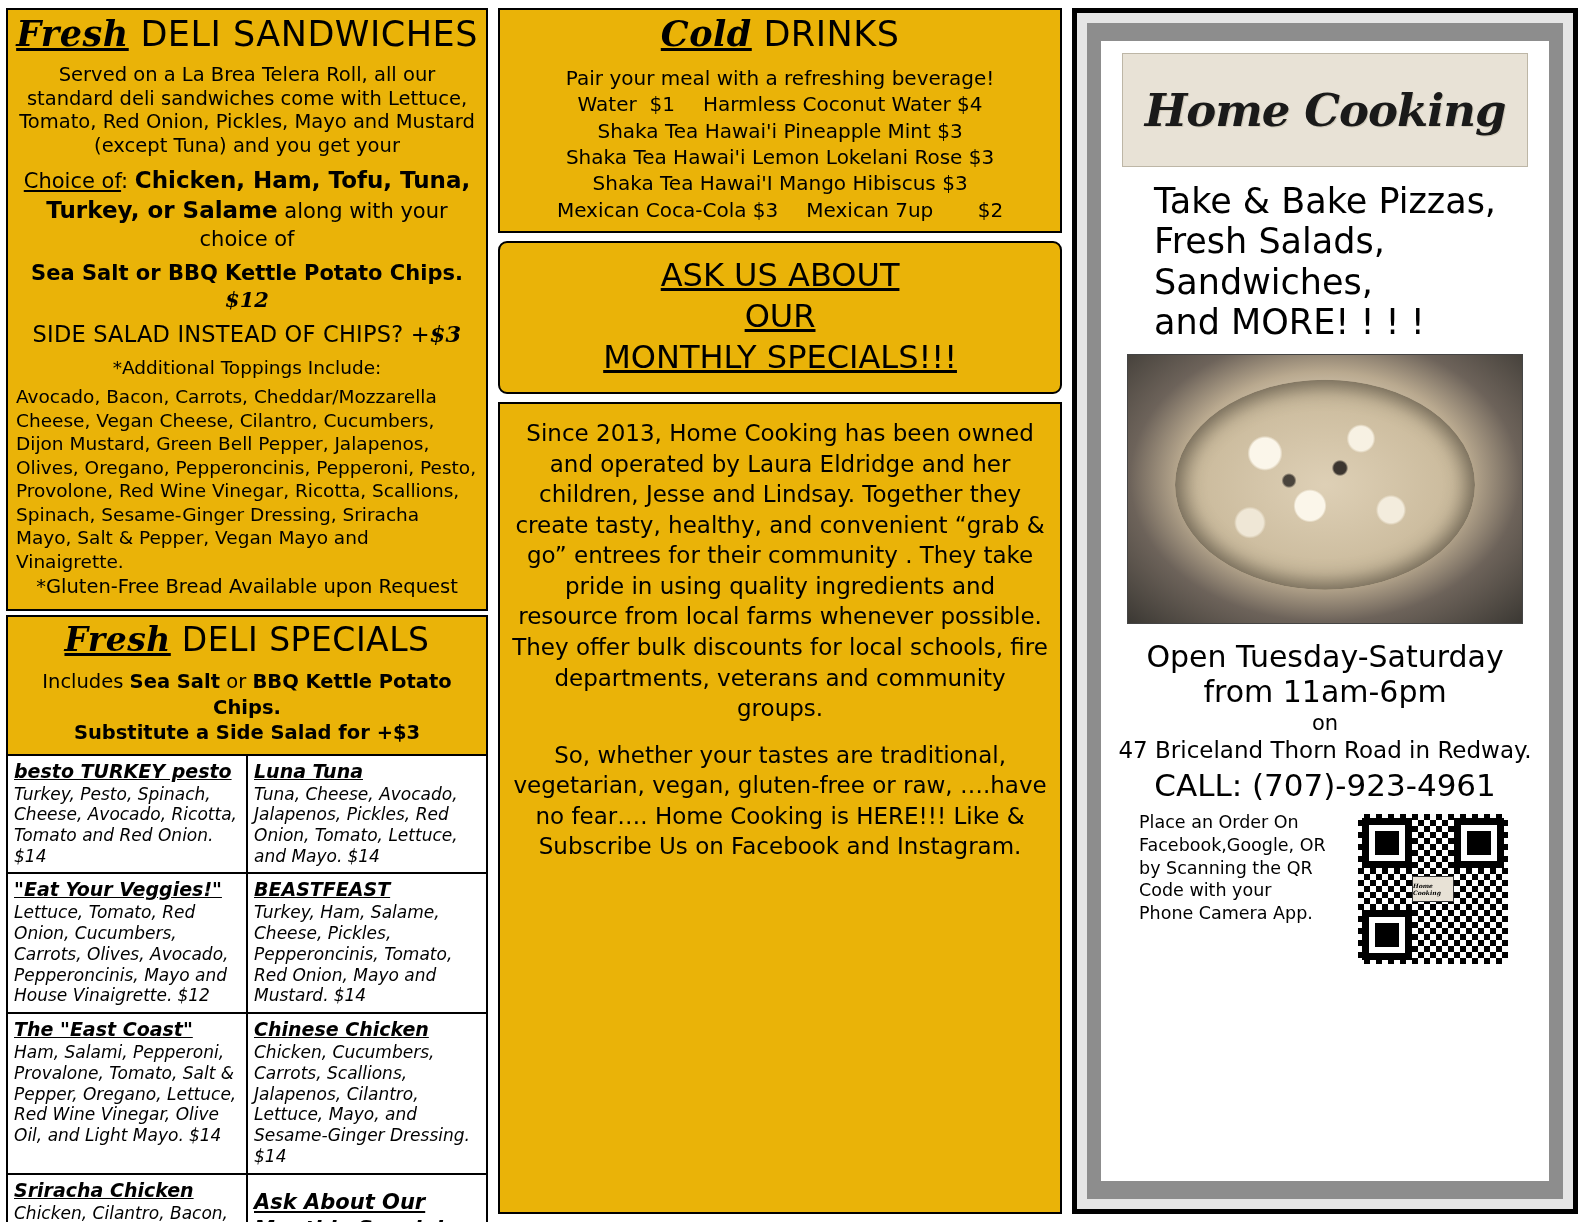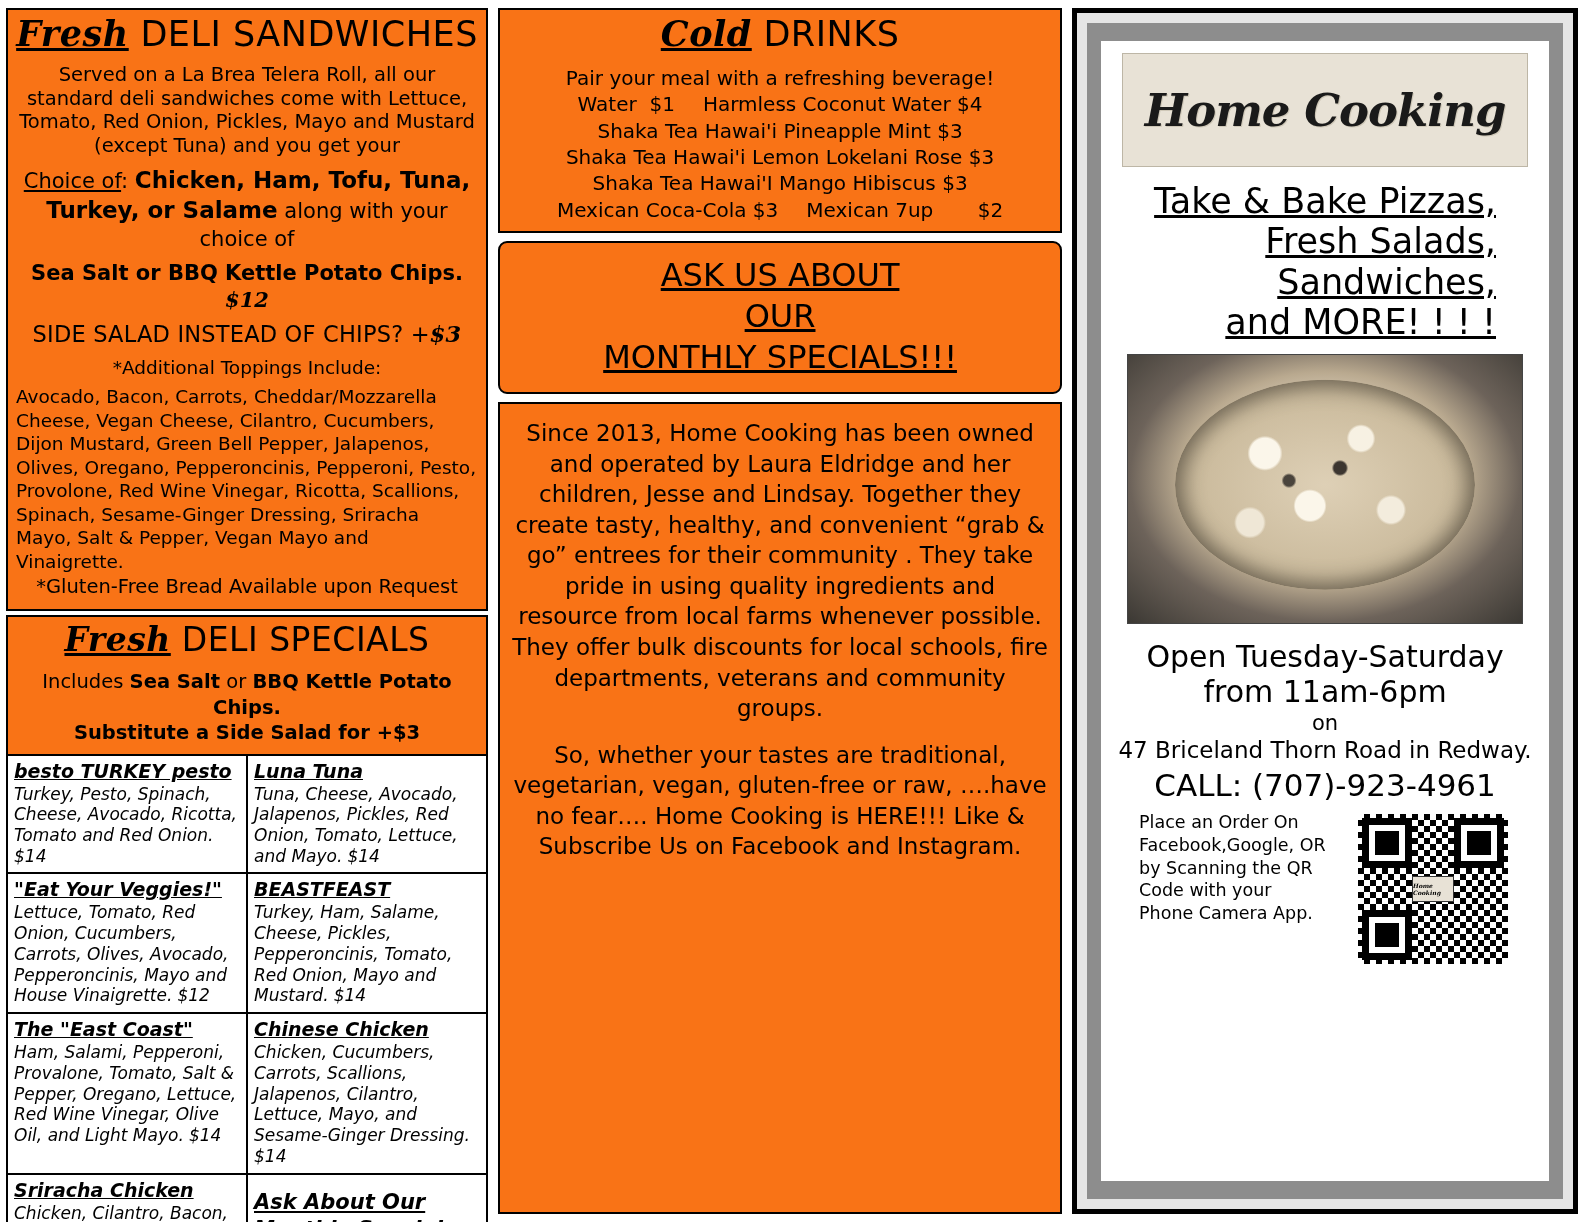--- a/index.html
+++ b/index.html
@@ -28,21 +28,21 @@
   .col {
     display: flex;
     flex-direction: column;
   }
   .col-left { width: 505px; }
   .col-mid  { width: 591px; }
   .col-right { width: 530px; }
 
   .box {
     border: 2px solid #000;
-    background: #f97316;
+    background: #eab308;
     box-sizing: border-box;
   }
 
   .hdr {
     text-align: center;
     font-size: 35px;
     line-height: 1.05;
     padding: 6px 2px 8px 2px;
     letter-spacing: .5px;
   }
@@ -204,24 +204,23 @@
     font-weight: bold;
     font-style: italic;
     font-size: 45px;
     letter-spacing: -1px;
     color: #1a1a1a;
     text-shadow: 1px 1px 0 #cfc8b8;
   }
   .tagline {
     font-size: 35px;
     line-height: 1.15;
-    text-align: right;
+    text-align: left;
     margin-top: 14px;
     font-family: "DejaVu Sans", sans-serif;
-    text-decoration: underline;
   }
   .pizza-photo {
     margin-top: 12px;
     width: 394px;
     height: 268px;
     background:
       radial-gradient(ellipse at 50% 46%, #f3ecdf 0%, #e2d6c2 34%, #b9a98f 52%, #6d635a 70%, #3b3833 100%),
       #2e2b28;
     position: relative;
     overflow: hidden;

